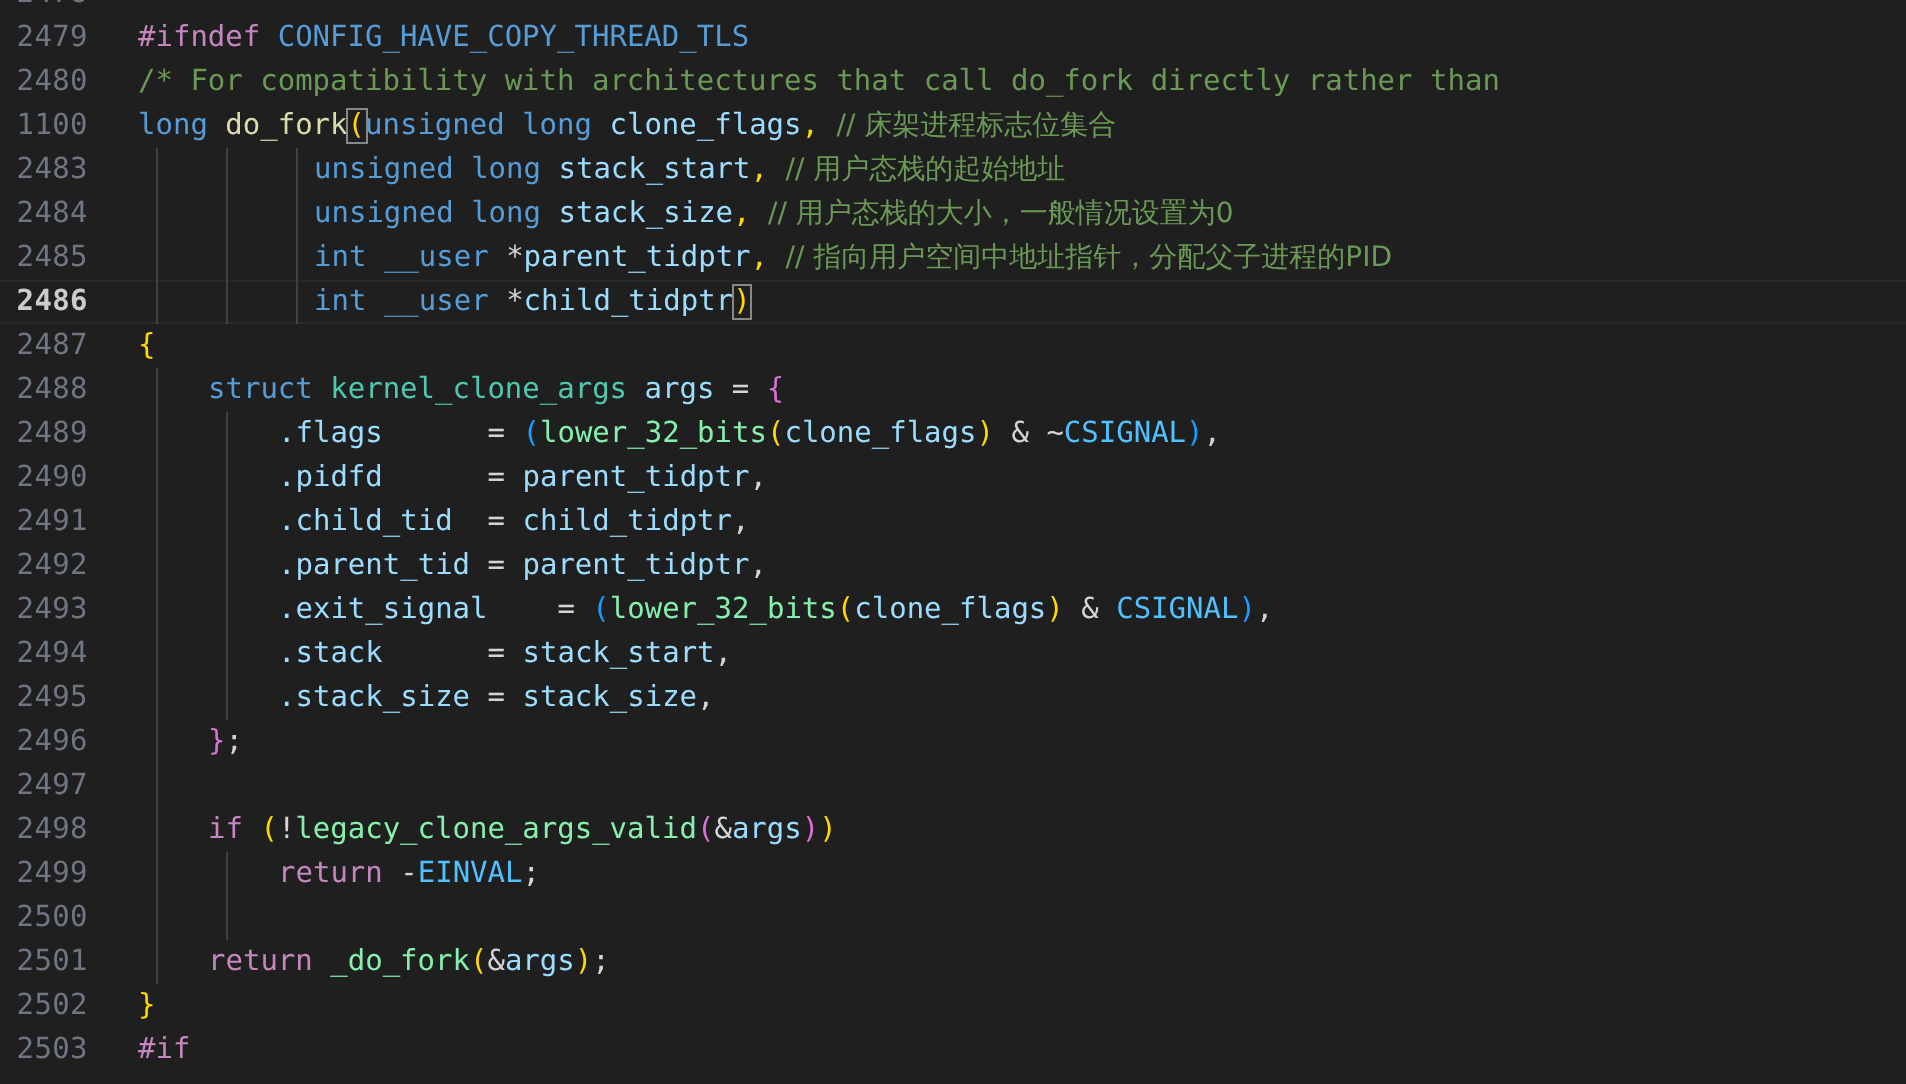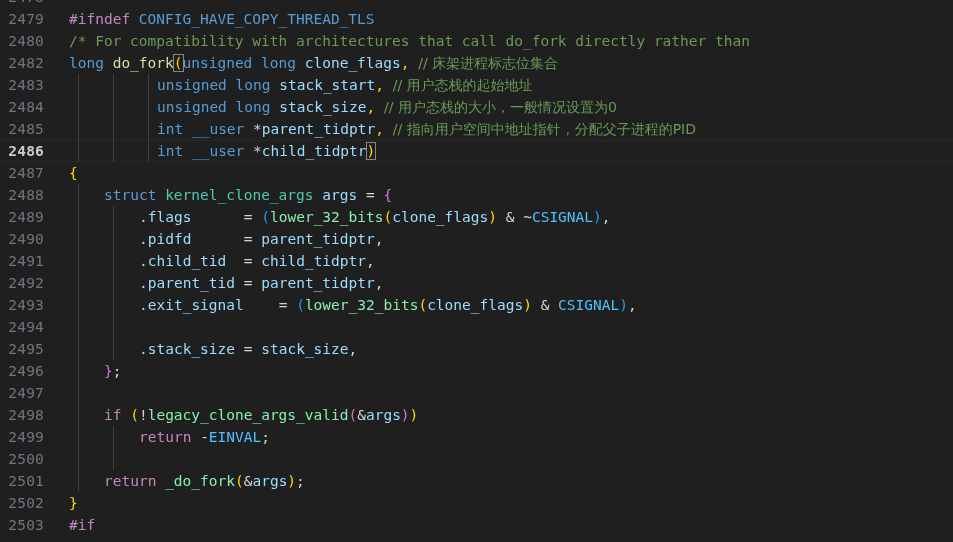--- a/index.html
+++ b/index.html
@@ -106,21 +106,21 @@
       <span class="line-content"><span class="t-pre">#ifndef</span><span class="t-plain"> </span><span class="t-macro">CONFIG_HAVE_COPY_THREAD_TLS</span></span>
     </div>
 
     <div class="line">
       <span class="line-no">2480</span>
       <span class="line-content"><span class="t-comment">/* For compatibility with architectures that call do_fork directly rather than</span></span>
     </div>
 
 
     <div class="line">
-      <span class="line-no">2482</span>
+      <span class="line-no">1100</span>
       <span class="line-content"><span class="t-kw">long</span><span class="t-plain"> </span><span class="t-func">do_fork</span><span class="t-p1 bracket-match">(</span><span class="t-kw">unsigned</span><span class="t-plain"> </span><span class="t-kw">long</span><span class="t-plain"> </span><span class="t-var">clone_flags</span><span class="t-p1">,</span><span class="t-plain"> </span><span class="t-comment cn">// 床架进程标志位集合</span></span>
     </div>
 
     <div class="line">
       <span class="line-no">2483</span>
       <div class="guide" style="left:78px;"></div>
       <div class="guide" style="left:113px;"></div>
       <div class="guide" style="left:148px;"></div>
       <span class="line-content" style="left:157px;text-align:right;"><span class="t-kw">unsigned</span><span class="t-plain"> </span><span class="t-kw">long</span><span class="t-plain"> </span><span class="t-var">stack_start</span><span class="t-p1">,</span><span class="t-plain"> </span><span class="t-comment cn">// 用户态栈的起始地址</span></span>
     </div>
@@ -192,20 +192,21 @@
       <span class="line-no">2493</span>
       <div class="guide" style="left:78px;"></div>
       <div class="guide" style="left:113px;"></div>
       <span class="line-content" style="left:139px;"><span class="t-var">.exit_signal</span><span class="t-plain">    </span><span class="t-op">=</span><span class="t-plain"> </span><span class="t-p3">(</span><span class="t-call">lower_32_bits</span><span class="t-p1">(</span><span class="t-var">clone_flags</span><span class="t-p1">)</span><span class="t-plain"> </span><span class="t-op">&amp;</span><span class="t-plain"> </span><span class="t-const">CSIGNAL</span><span class="t-p3">)</span><span class="t-plain">,</span></span>
     </div>
 
     <div class="line">
       <span class="line-no">2494</span>
       <div class="guide" style="left:78px;"></div>
       <div class="guide" style="left:113px;"></div>
+      <span class="line-content" style="left:139px;"><span class="t-var">.stack</span><span class="t-plain">      </span><span class="t-op">=</span><span class="t-plain"> </span><span class="t-var">stack_start</span><span class="t-plain">,</span></span>
     </div>
 
     <div class="line">
       <span class="line-no">2495</span>
       <div class="guide" style="left:78px;"></div>
       <div class="guide" style="left:113px;"></div>
       <span class="line-content" style="left:139px;"><span class="t-var">.stack_size</span><span class="t-plain"> </span><span class="t-op">=</span><span class="t-plain"> </span><span class="t-var">stack_size</span><span class="t-plain">,</span></span>
     </div>
 
     <div class="line">

